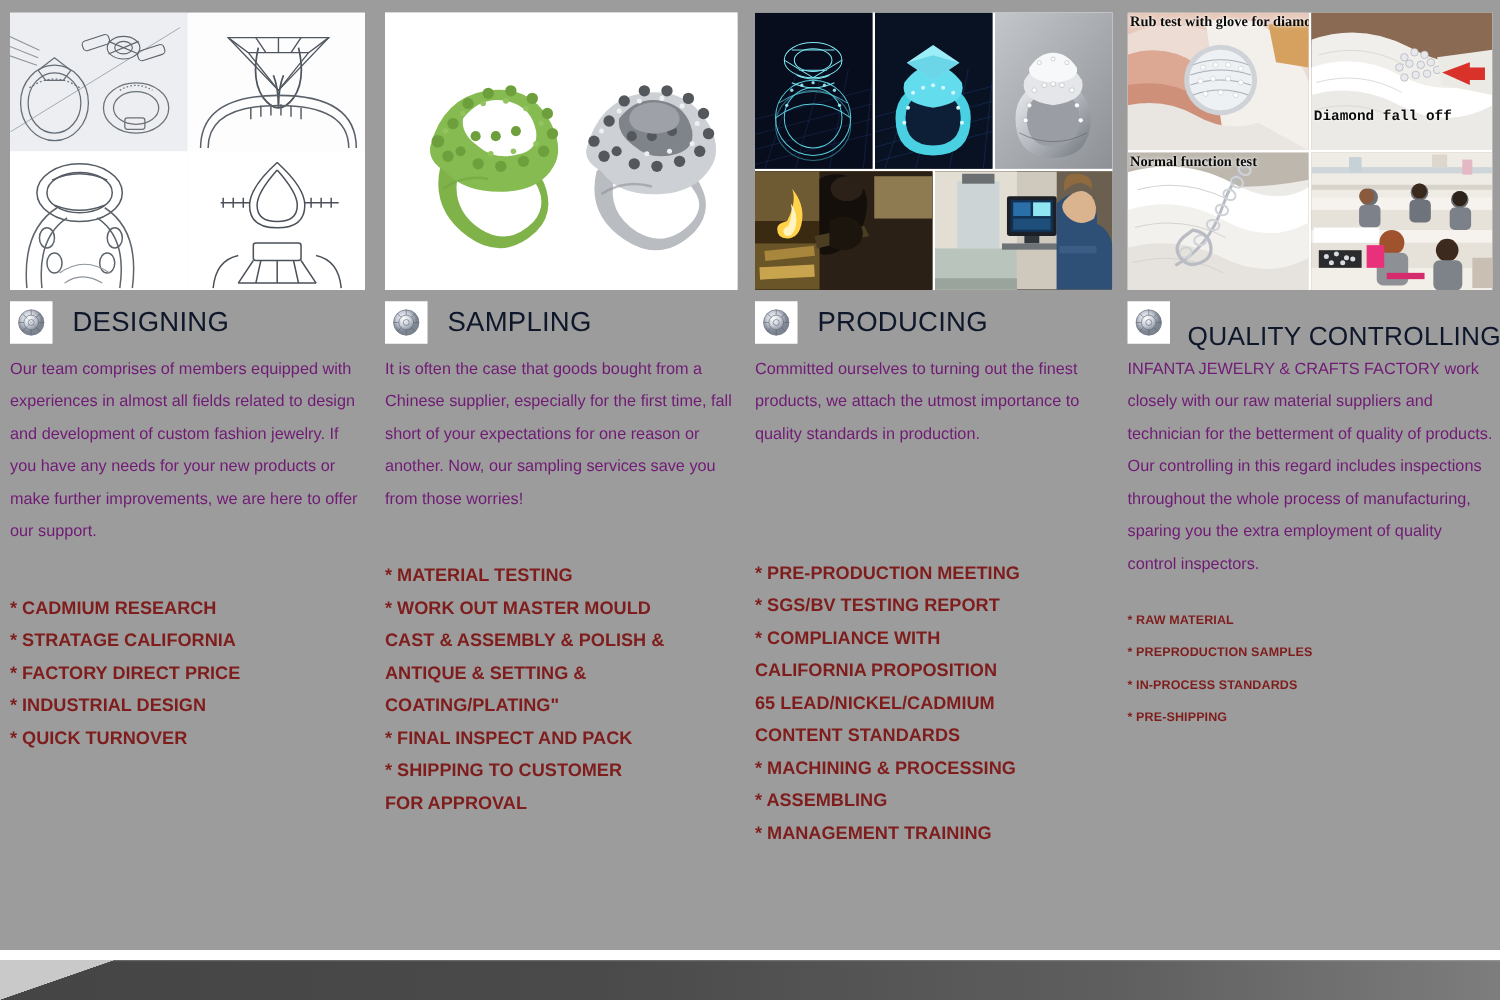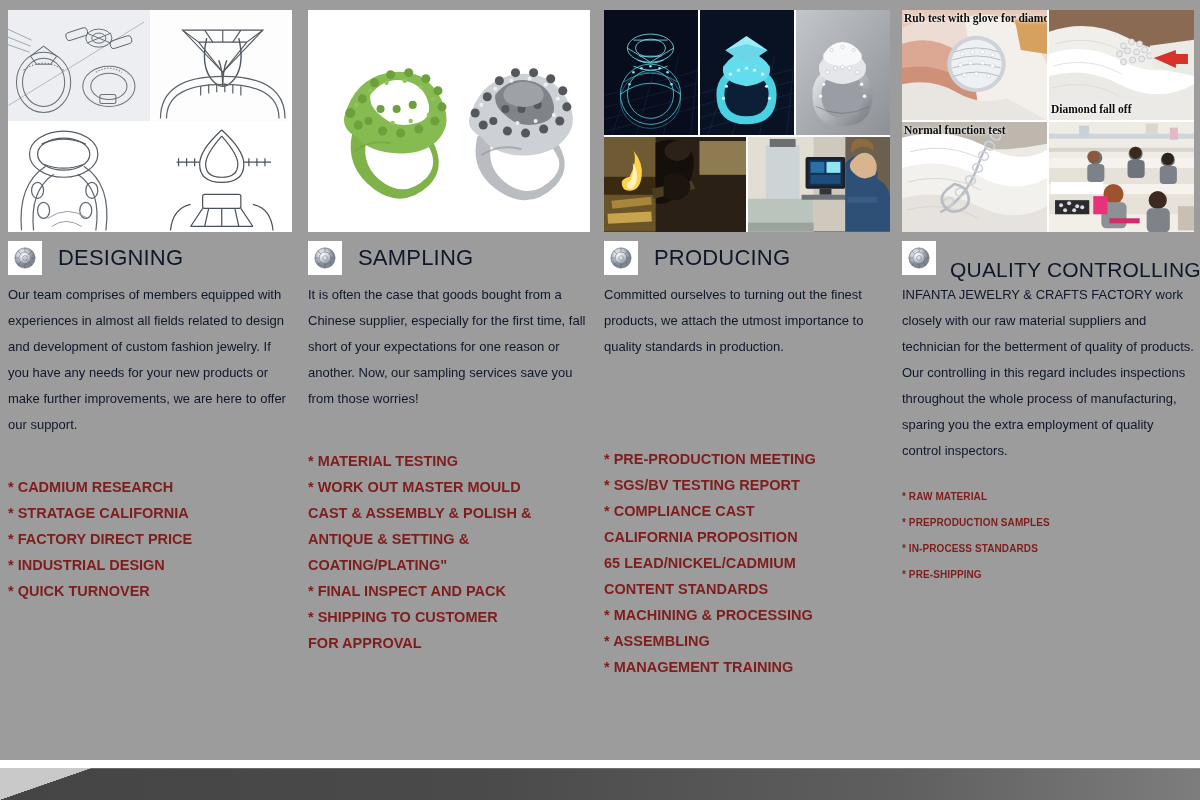--- a/index.html
+++ b/index.html
@@ -41,36 +41,36 @@
   
   .qcgrid{display:grid;grid-template-columns:1fr 1fr;grid-template-rows:1fr 1fr;width:100%;height:100%;gap:2px;background:#ffffff;}
   .qc{position:relative;overflow:hidden;background:#c8bdb4;}
   .qccap{
     position:absolute;left:2px;z-index:6;color:#0b0b0b;
     font-family:"Liberation Serif","DejaVu Serif",serif;
     font-size:11.5px;font-weight:700;line-height:13px;white-space:nowrap;
     text-shadow:0 0 2px rgba(255,255,255,.85),0 0 4px rgba(255,255,255,.7);
   }
   .qccap.top{top:2px;}
-  .qccap.bot{bottom:4px;}
+  .qccap.bot{bottom:20px;font-family:Liberation Mono, monospace;}
 
   
   .head{display:flex;align-items:center;margin-top:9px;height:34px;}
   .gemicon{
     width:34px;height:34px;background:#ffffff;flex:0 0 34px;
     display:flex;align-items:center;justify-content:center;
   }
   .head-title{
     margin-left:16px;color:#0f172a;font-size:22px;font-weight:400;
     letter-spacing:.2px;white-space:nowrap;
   }
   .col-4 .head-title{font-size:21px;margin-left:14px;margin-top:23px;}
 
   
-  .para{color:#0f172a;font-size:13px;line-height:26px;margin-top:7px;}
+  .para{color:#701a75;font-size:13px;line-height:26px;margin-top:7px;}
 
   
   .blist{list-style:none;margin:0;padding:0;color:#7f1d1d;}
   .blist li{font-size:14.5px;font-weight:700;line-height:26px;white-space:nowrap;}
   .col-4 .blist li{font-size:10px;letter-spacing:.1px;}
   .spacer-1{height:36px;}
   .spacer-2{height:36px;}
   .spacer-3{height:86px;}
   .spacer-4{height:20px;}
 
@@ -510,21 +510,21 @@
         </div>
         <div class="head-title">PRODUCING</div>
       </div>
 
       <div class="para">Committed ourselves to turning out the finest products, we attach the utmost importance to quality standards in production.</div>
 
       <div class="spacer-3"></div>
       <ul class="blist">
         <li>* PRE-PRODUCTION MEETING</li>
         <li>* SGS/BV TESTING REPORT</li>
-        <li>* COMPLIANCE CAST</li>
+        <li>* COMPLIANCE WITH</li>
         <li>CALIFORNIA PROPOSITION</li>
         <li>65 LEAD/NICKEL/CADMIUM</li>
         <li>CONTENT STANDARDS</li>
         <li>* MACHINING &amp; PROCESSING</li>
         <li>* ASSEMBLING</li>
         <li>* MANAGEMENT TRAINING</li>
       </ul>
     </div>
 
     <div class="col col-4">

